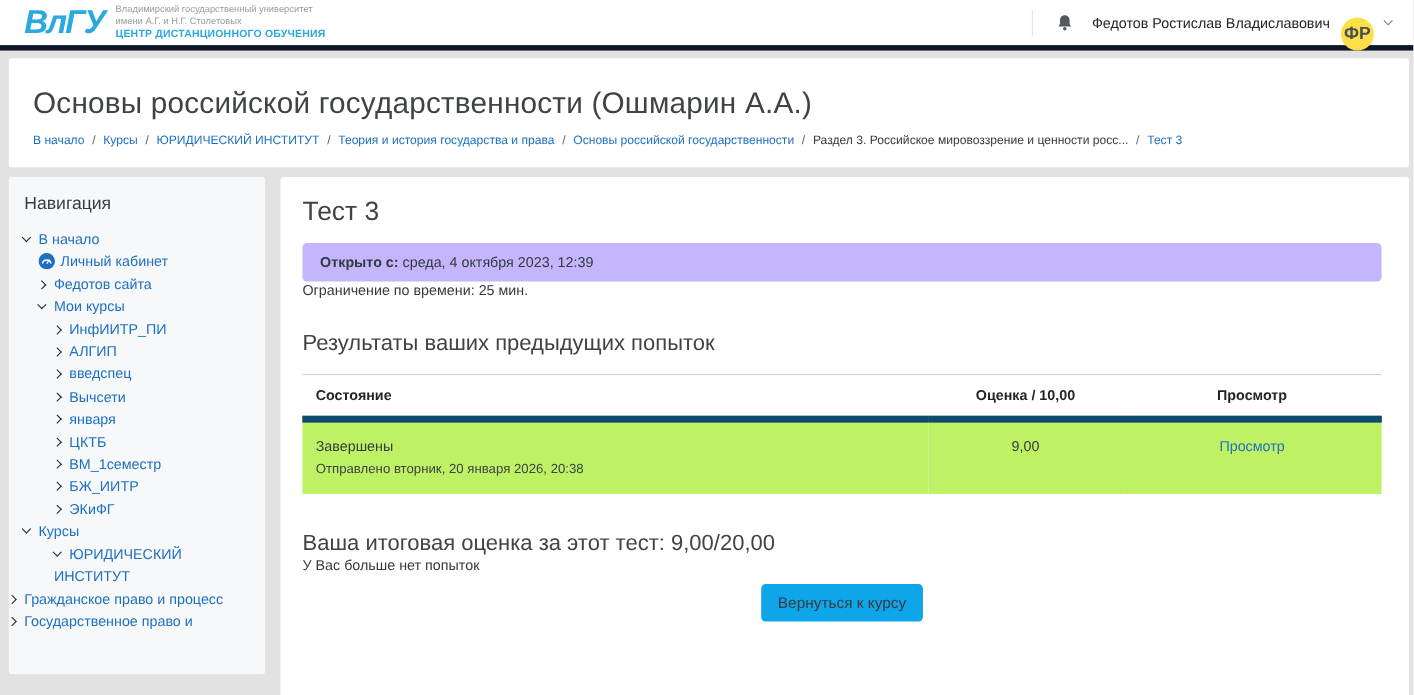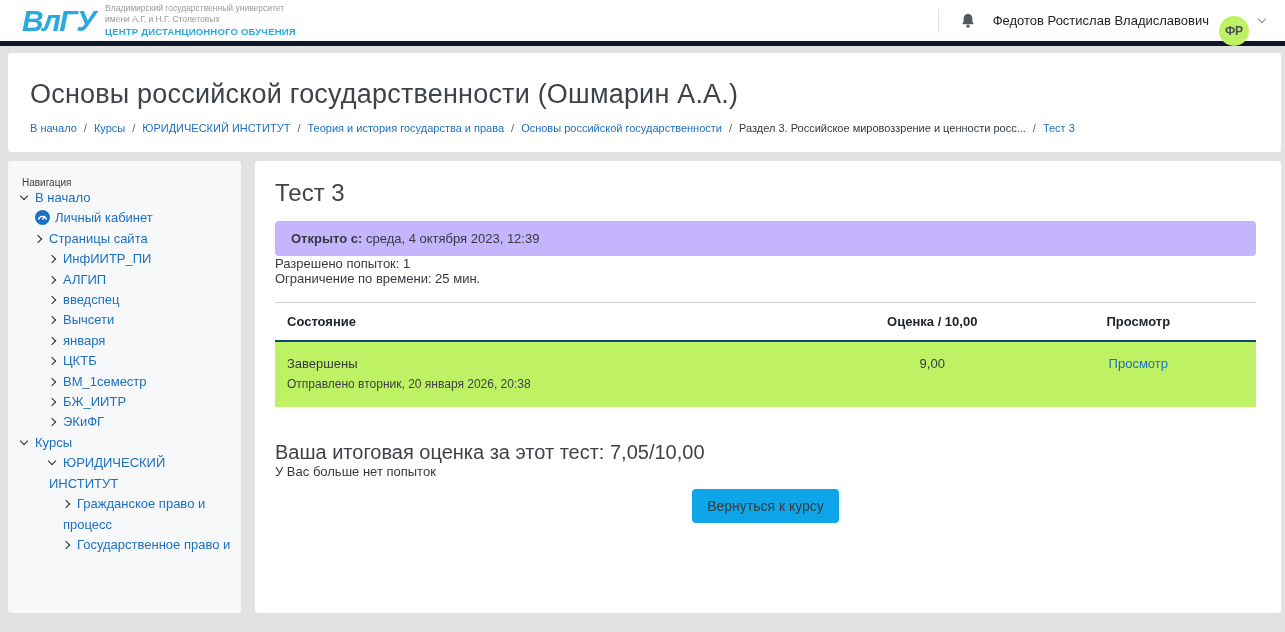--- a/index.html
+++ b/index.html
@@ -21,48 +21,48 @@
     font-size:30px; font-weight:800; font-style:italic;
     color:#29a9e0; letter-spacing:-1.5px; line-height:1;
   }
   .logo-lines { font-size:8.5px; color:#9a9a9a; line-height:1.3; }
   .logo-center { color:#29a9e0; font-weight:700; font-size:9.5px; margin-top:1px; letter-spacing:.2px; }
   .header-right { display:flex; align-items:center; }
   .v-divider { width:1px; height:24px; background:#e2e2e2; margin-right:18px; }
   .bell-btn { background:none; border:none; padding:2px; cursor:pointer; line-height:0; }
   .user-name { font-size:13px; color:#212529; margin:0 10px 0 14px; white-space:nowrap; }
   .avatar {
-    width:30px; height:30px; border-radius:50%; background:#bef264;
+    width:30px; height:30px; border-radius:50%; background:#fde047;
     display:flex; align-items:center; justify-content:center;
-    font-size:12px; font-weight:700; color:#4a4f54; cursor:pointer;margin-top:20px;
+    font-size:16px; font-weight:700; color:#4a4f54; cursor:pointer;margin-top:20px;
   }
   .chev-sm {
     display:inline-block; width:6px; height:6px;
     border-right:1.5px solid #8a8a8a; border-bottom:1.5px solid #8a8a8a;
     transform:rotate(45deg); margin-left:10px; margin-top:-4px; cursor:pointer;
   }
   
   .title-card { background:#ffffff; margin:7px 4px 0 8px; border-radius:3px; padding:26px 22px 18px; }
   h1.page-title { margin:0; font-size:27px; font-weight:300; color:#3f4247; letter-spacing:.2px; }
   .breadcrumb { margin-top:12px; font-size:11px; white-space:nowrap; }
   .breadcrumb a { color:#1d70c0; text-decoration:none; cursor:pointer; }
   .crumb-sep { color:#5a5f64; margin:0 7px; }
   .crumb-plain { color:#343a40; }
   
   .content-row { display:flex; align-items:flex-start; margin:9px 4px 0 8px; gap:14px; }
   .sidebar-card {
     width:233px; flex-shrink:0; min-height:452px;
     background:#f7f8f9; border-radius:3px; padding:16px 6px 20px 0;
   }
-  .sidebar-title { font-size:10px; color:#3a3d40; padding-left:14px; }
+  .sidebar-title { font-size:16px; color:#3a3d40; padding-left:14px; margin-bottom:13px; }
   .nav-item {
     display:block; line-height:20.4px; font-size:13px;
     color:#1d70c0; text-decoration:none; cursor:pointer;
   }
-  .lvl0{padding-left:13px}.lvl1{padding-left:27px}.lvl2{padding-left:41px}.lvl3{padding-left:55px}
+  .lvl0{padding-left:13px}.lvl1{padding-left:27px}.lvl2{padding-left:41px}.lvl3{}
   .chev {
     display:inline-block; width:6px; height:6px;
     border-right:1.8px solid #24292e; border-bottom:1.8px solid #24292e; margin-right:8px;
   }
   .chev.r { transform:rotate(-45deg); vertical-align:1px; }
   .chev.d { transform:rotate(45deg); vertical-align:3px; }
   .dash-icon { width:15px; height:15px; vertical-align:-3px; margin-right:5px; }
   .more-icon {
     display:inline-block; width:12px; height:12px; background:#1976d2;
     border-radius:2px; margin-right:7px; vertical-align:-1px;
@@ -72,21 +72,21 @@
   h2.quiz-title { font-size:24px; font-weight:300; color:#3f4247; margin:4px 0 14px; }
   .infobox { background:#c4b5fd; border-radius:4px; padding:10px 16px; font-size:13px; color:#343a40; }
   .infobox b { font-weight:700; }
   p.meta { font-size:13px; margin:0; }
   .attempts { margin-top:26px; }
   .timelimit { margin-top:13px; }
   h3.section { font-size:20px; font-weight:300; color:#3f4247; margin:30px 0 0; }
   table.results { width:100%; border-collapse:collapse; margin-top:16px; }
   .results thead th {
     text-align:left; font-size:13px; font-weight:700; color:#212529;
-    border-top:1px solid #ccd1d6; border-bottom:2px solid #0c4a6e; padding:11px 12px;
+    border-top:1px solid #ccd1d6; border-bottom:6px solid #0c4a6e; padding:11px 12px;
   }
   .results th.c, .results td.c { text-align:center; }
   .results tbody td { background:#bef264; padding:14px 12px 16px; vertical-align:top; font-size:13px; }
   .col-state{width:58%}.col-grade{width:18%}.col-review{width:24%}
   .state-sub { font-size:12px; margin-top:6px; color:#3f4247; }
   a.review-link { color:#1d70c0; text-decoration:none; cursor:pointer; }
   h3.final { margin-top:34px; }
   .no-attempts { margin-top:44px; }
   .btn-row { text-align:center; margin-top:10px; }
   button.back-btn {
@@ -131,21 +131,22 @@
 
   <aside class="sidebar-card">
     <div class="sidebar-title">Навигация</div>
 
     <a class="nav-item lvl0"><span class="chev d"></span><span>В начало</span></a>
     <a class="nav-item lvl1"><svg class="dash-icon" viewBox="0 0 16 16">
           <circle cx="8" cy="8" r="8" fill="#1d70c0"></circle>
           <path d="M3.8 10.2a4.3 4.3 0 0 1 8.4 0" fill="none" stroke="#fff" stroke-width="1.4"></path>
           <line x1="8" y1="10.3" x2="10.8" y2="6.4" stroke="#fff" stroke-width="1.4"></line>
         </svg><span>Личный кабинет</span></a>
-    <a class="nav-item lvl1"><span class="chev r"></span><span>Страницы сайта</span></a>
+    <a class="nav-item lvl1"><span class="chev r"></span><span>Федотов сайта</span></a>
+    <a class="nav-item lvl1"><span class="chev d"></span><span>Мои курсы</span></a>
     <a class="nav-item lvl2"><span class="chev r"></span><span>ИнфИИТР_ПИ</span></a>
     <a class="nav-item lvl2"><span class="chev r"></span><span>АЛГИП</span></a>
     <a class="nav-item lvl2"><span class="chev r"></span><span>введспец</span></a>
     <a class="nav-item lvl2"><span class="chev r"></span><span>Вычсети</span></a>
     <a class="nav-item lvl2"><span class="chev r"></span><span>января</span></a>
     <a class="nav-item lvl2"><span class="chev r"></span><span>ЦКТБ</span></a>
     <a class="nav-item lvl2"><span class="chev r"></span><span>ВМ_1семестр</span></a>
     <a class="nav-item lvl2"><span class="chev r"></span><span>БЖ_ИИТР</span></a>
     <a class="nav-item lvl2"><span class="chev r"></span><span>ЭКиФГ</span></a>
     <a class="nav-item lvl0"><span class="chev d"></span><span>Курсы</span></a>
@@ -154,23 +155,23 @@
     <a class="nav-item lvl3"><span class="chev r"></span><span>Государственное право и</span></a>
   </aside>
 
   <main class="main-card">
     <h2 class="quiz-title">Тест 3</h2>
 
     <div class="infobox">
       <b>Открыто с:</b><span> среда, 4 октября 2023, 12:39</span>
     </div>
 
-    <p class="meta attempts">Разрешено попыток: 1</p>
     <p class="meta timelimit">Ограничение по времени: 25 мин.</p>
 
+    <h3 class="section">Результаты ваших предыдущих попыток</h3>
 
     <table class="results">
       <thead>
         <tr>
           <th class="col-state">Состояние</th>
           <th class="col-grade c">Оценка / 10,00</th>
           <th class="col-review c">Просмотр</th>
         </tr>
       </thead>
       <tbody>
@@ -180,21 +181,21 @@
             <div class="state-sub">Отправлено вторник, 20 января 2026, 20:38</div>
           </td>
           <td class="c">9,00</td>
           <td class="c">
             <a class="review-link">Просмотр</a>
           </td>
         </tr>
       </tbody>
     </table>
 
-    <h3 class="section final">Ваша итоговая оценка за этот тест: 7,05/10,00</h3>
+    <h3 class="section final">Ваша итоговая оценка за этот тест: 9,00/20,00</h3>
 
     <p class="meta no-attempts">У Вас больше нет попыток</p>
 
     <div class="btn-row">
       <button class="back-btn">Вернуться к курсу</button>
     </div>
   </main>
 </div>
 
 </body></html>

